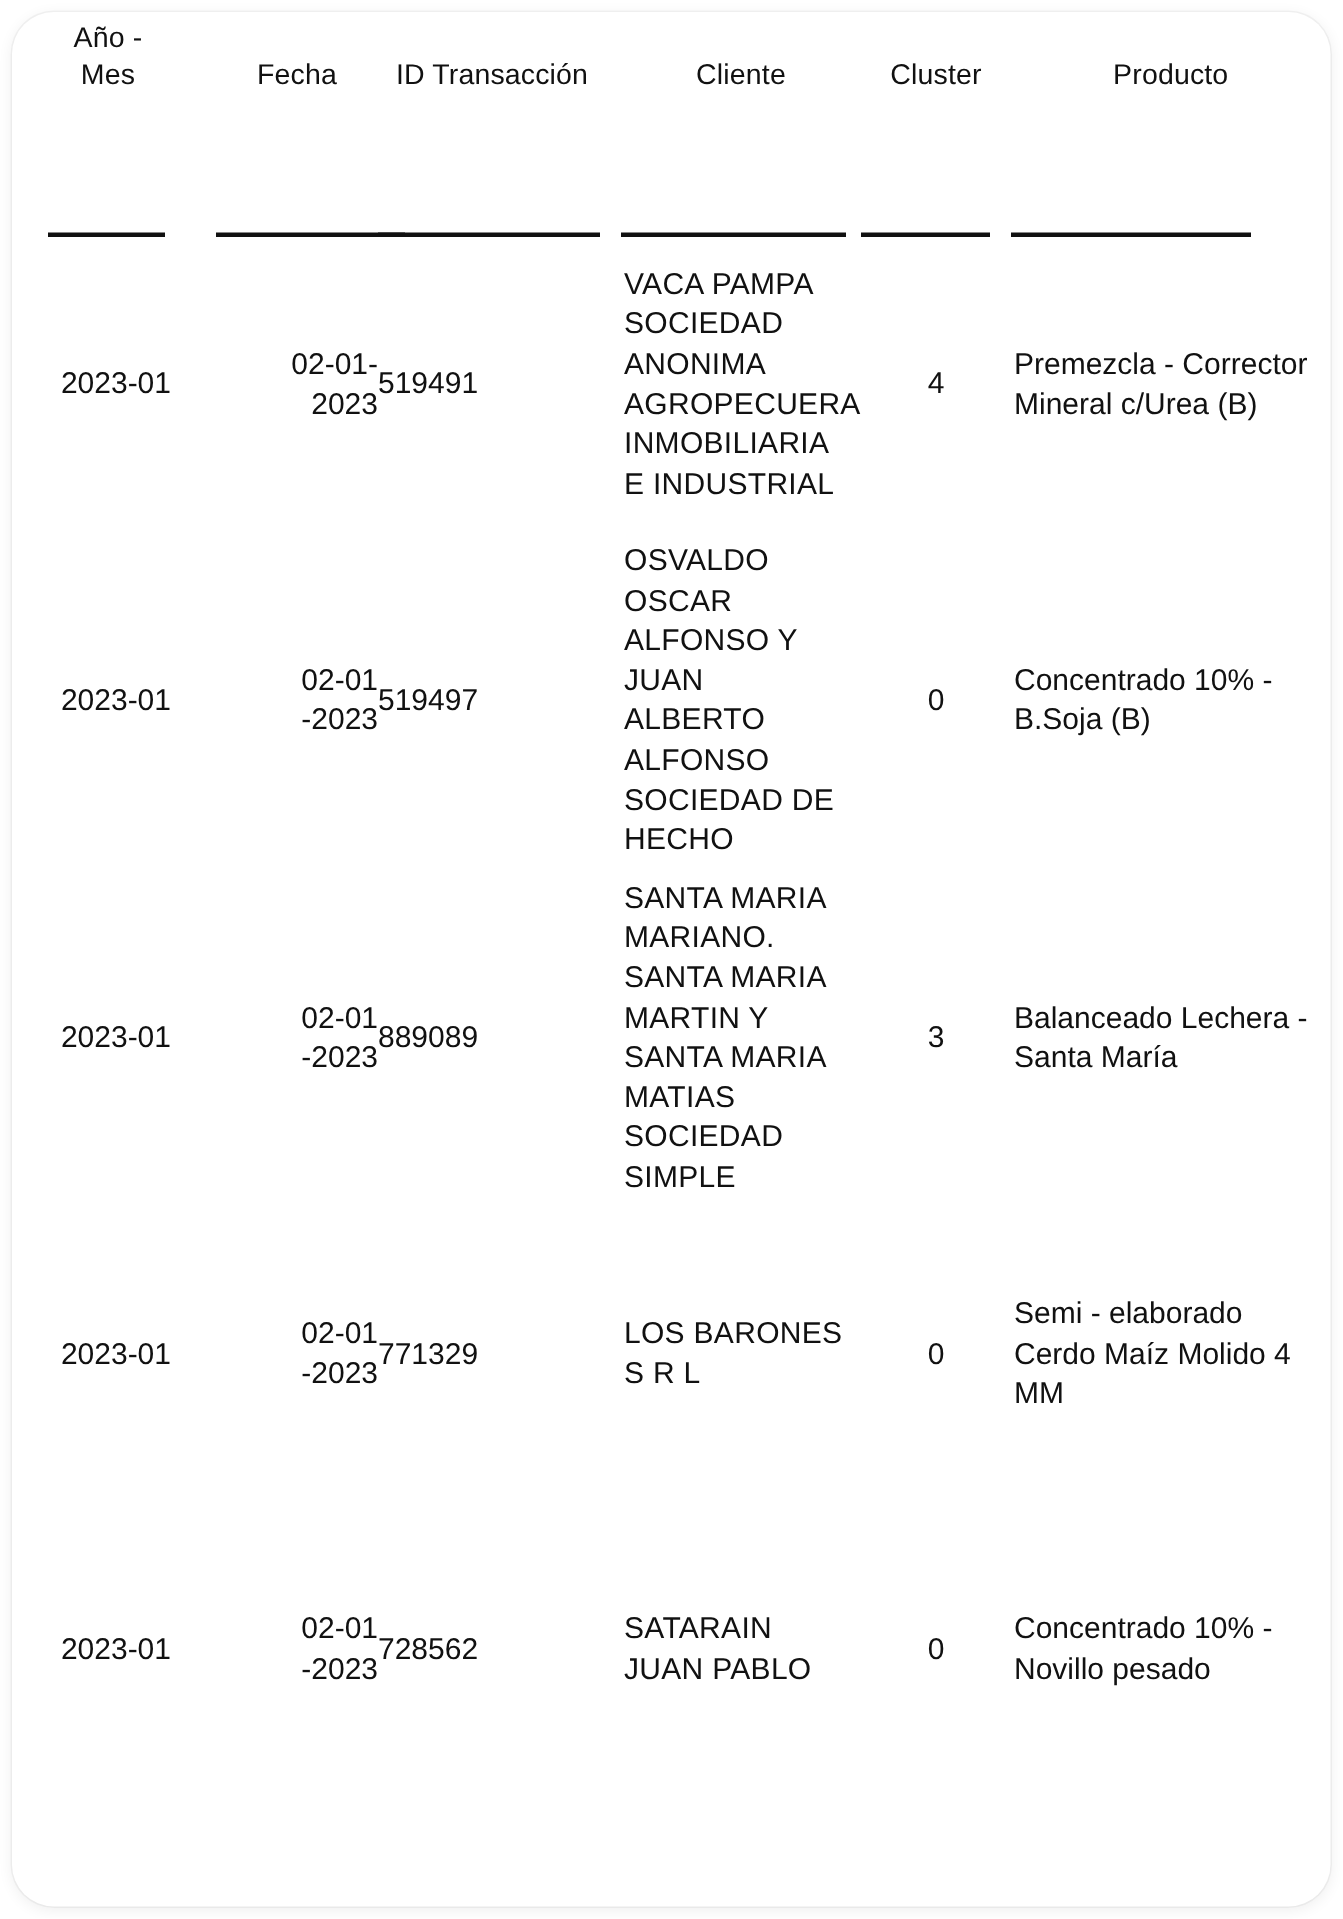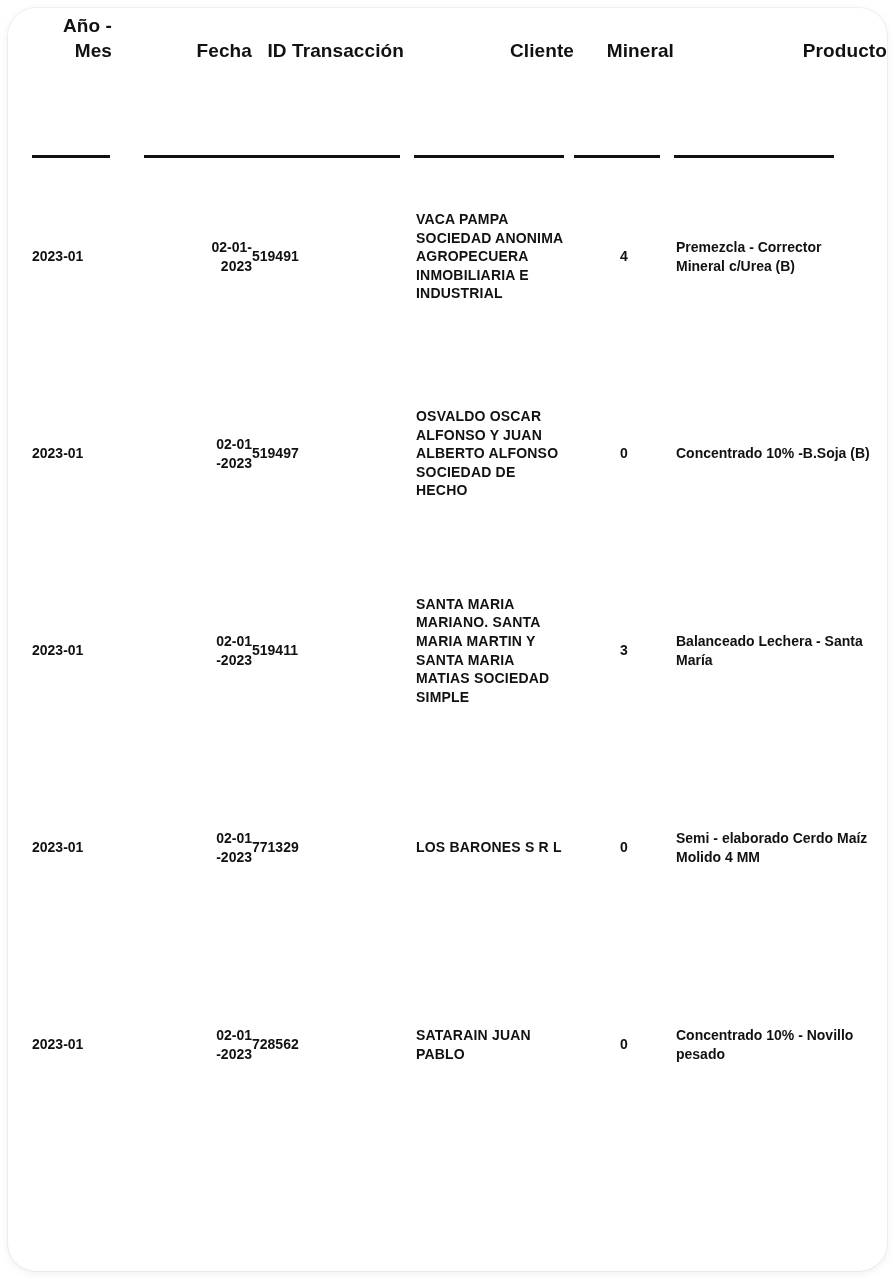--- a/index.html
+++ b/index.html
@@ -36,59 +36,58 @@
   table.data-table {
     position: absolute;
     left: 0;
     top: 0;
     width: 879px;
     border-collapse: collapse;
     table-layout: fixed;
   }
   table.data-table th {
     font-size: 19px;
-    font-weight: bold;
+    font-weight: normal;
     color: #111111;
-    text-align: right;
+    text-align: center;
     vertical-align: bottom;
     padding: 0;
     height: 150px;
     letter-spacing: 0.1px;
   }
   .th-inner {
     display: block;
     padding-bottom: 6px;
     line-height: 1.28;
   }
   .th-rule {
     display: block;
     height: 3px;
     background: #111111;
     margin-top: 86px;
   }
   table.data-table td {
-    font-size: 14px;
+    font-size: 20px;
     color: #111111;
     vertical-align: middle;
     padding: 0;
     line-height: 1.33;
-    font-weight: bold;
   }
   tr.data-row { height: 197px; }
   .cell-pad { display: block; padding: 6px 0; }
 
   
   col.c-anio   { width: 106px; }
   col.c-fecha  { width: 138px; }
   col.c-id     { width: 152px; }
   col.c-cliente{ width: 170px; }
   col.c-cluster{ width: 100px; }
   col.c-producto{ width: 213px; }
 
-  .col-anio    { padding-left: 24px !important; text-align: left; }
+  .col-anio    { padding-left: 24px !important; text-align: right; }
   .col-fecha   { text-align: right; }
   .col-id      { text-align: left; }
   .col-cliente { text-align: left; font-size: 14.5px; line-height: 1.42; letter-spacing: 0.2px; }
   .col-cluster { text-align: center; }
   .col-producto{ text-align: left; }
 
   th.col-anio   { padding-left: 24px !important; }
   th.col-fecha  { padding-left: 30px !important; }
   th.col-id     { padding-left: 0 !important; }
   th.col-cliente{ padding-left: 10px !important; }
@@ -141,21 +140,21 @@
           </th>
           <th class="col-id">
             <span class="th-inner">ID Transacción</span>
             <span class="th-rule"></span>
           </th>
           <th class="col-cliente">
             <span class="th-inner">Cliente</span>
             <span class="th-rule"></span>
           </th>
           <th class="col-cluster">
-            <span class="th-inner">Mineral</span>
+            <span class="th-inner">Cluster</span>
             <span class="th-rule"></span>
           </th>
           <th class="col-producto">
             <span class="th-inner">Producto</span>
             <span class="th-rule"></span>
           </th>
         </tr>
       </thead>
       <tbody>
         <tr class="data-row">
@@ -202,21 +201,21 @@
         </tr>
         <tr class="data-row">
           <td class="col-anio">
               <span class="cell-pad">2023-01</span>
             </td>
           <td class="col-fecha">
               <span class="cell-pad nowrap-pre">02-01
 -2023</span>
             </td>
           <td class="col-id">
-              <span class="cell-pad">519411</span>
+              <span class="cell-pad">889089</span>
             </td>
           <td class="col-cliente">
               <span class="cell-pad">SANTA MARIA MARIANO. SANTA MARIA MARTIN Y SANTA MARIA MATIAS SOCIEDAD SIMPLE</span>
             </td>
           <td class="col-cluster">
               <span class="cell-pad">3</span>
             </td>
           <td class="col-producto">
               <span class="cell-pad">Balanceado Lechera - Santa María</span>
             </td>

